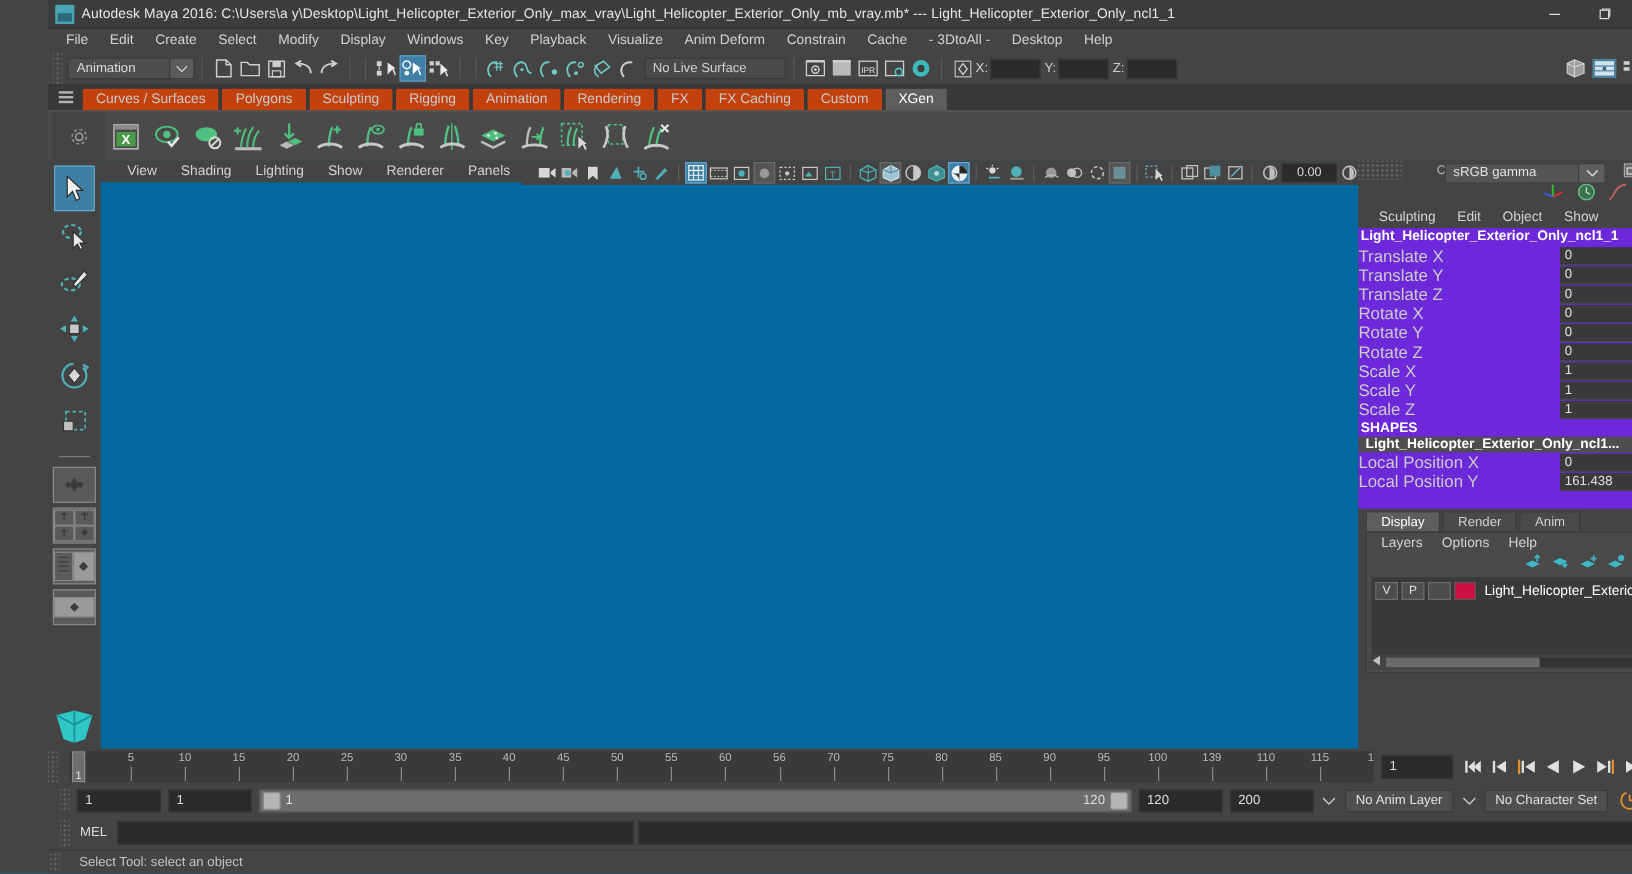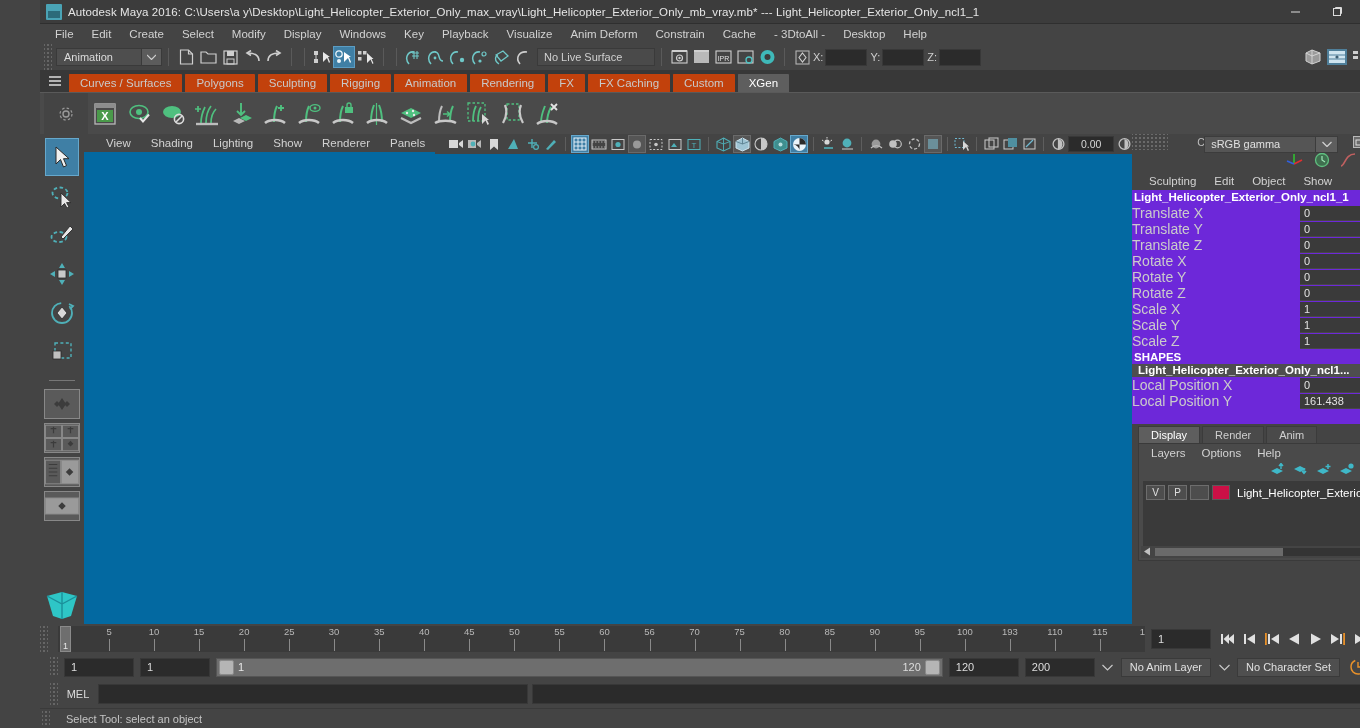--- a/index.html
+++ b/index.html
@@ -1157,21 +1157,21 @@
         <div class="ticklbl" style="left: 726.661px;">80</div>
         <div class="tick" style="left: 771.702px;"></div>
         <div class="ticklbl" style="left: 771.702px;">85</div>
         <div class="tick" style="left: 816.744px;"></div>
         <div class="ticklbl" style="left: 816.744px;">90</div>
         <div class="tick" style="left: 861.785px;"></div>
         <div class="ticklbl" style="left: 861.785px;">95</div>
         <div class="tick" style="left: 906.826px;"></div>
         <div class="ticklbl" style="left: 906.826px;">100</div>
         <div class="tick" style="left: 951.868px;"></div>
-        <div class="ticklbl" style="left: 951.868px;">193</div>
+        <div class="ticklbl" style="left: 951.868px;">139</div>
         <div class="tick" style="left: 996.909px;"></div>
         <div class="ticklbl" style="left: 996.909px;">110</div>
         <div class="tick" style="left: 1041.95px;"></div>
         <div class="ticklbl" style="left: 1041.95px;">115</div>
         <div class="tick" style="left: 1086.99px;"></div>
         <div class="ticklbl" style="left: 1086.99px;">12</div>
       </div>
     <div class="curframe">1</div>
     <div class="transport">
       <div class="tp">

